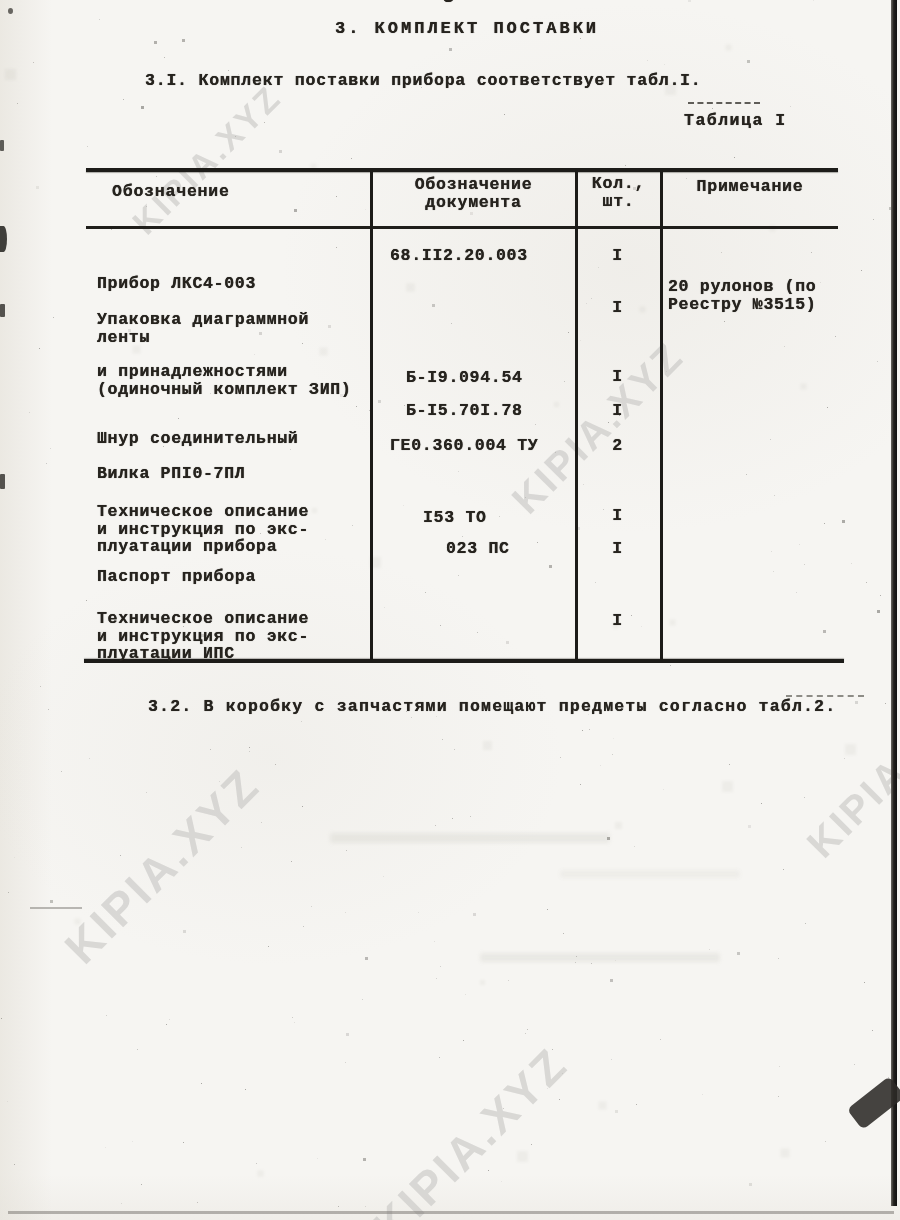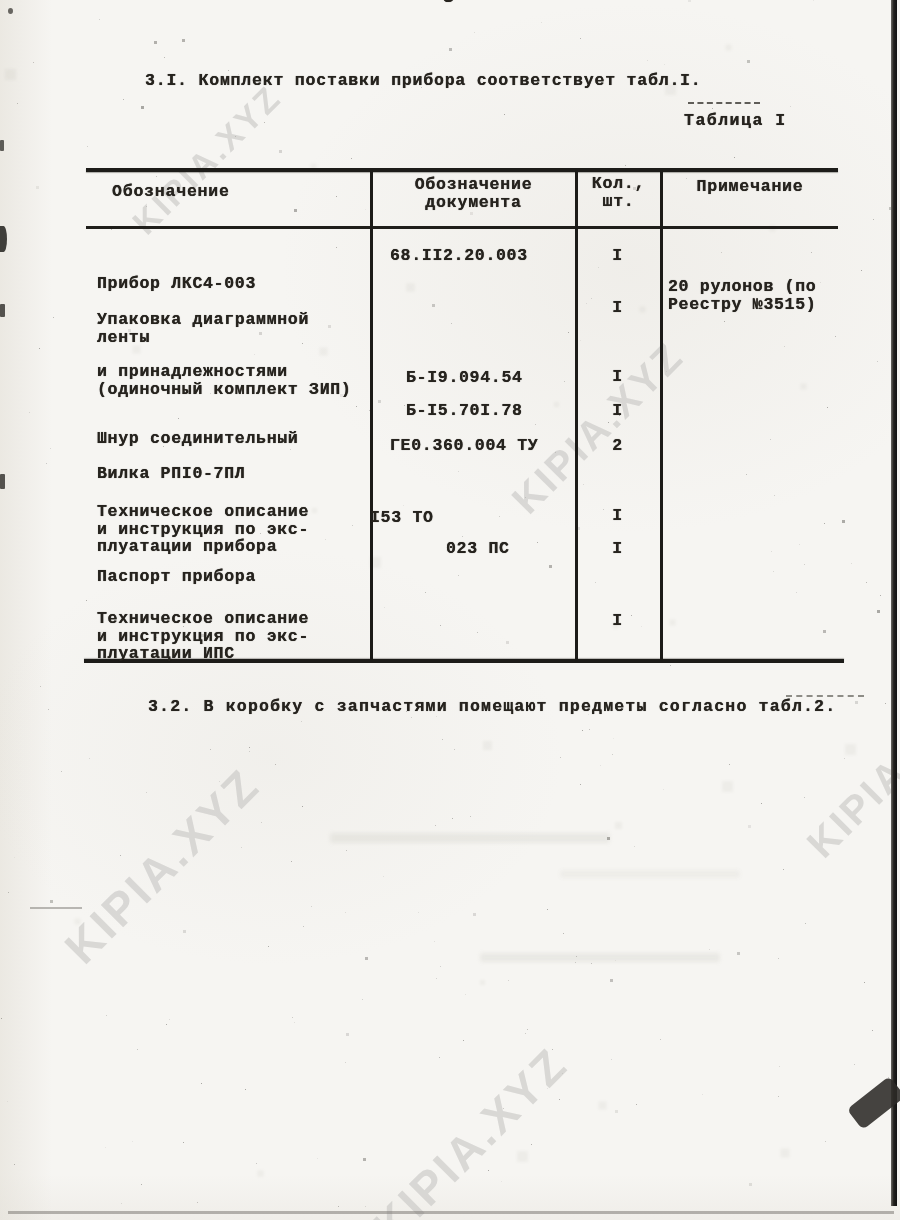--- a/index.html
+++ b/index.html
@@ -94,20 +94,21 @@
       <span class="wm" style="left: 162px; top: 866px; font-size: 46px; color: rgb(194, 193, 191);">KIPIA.XYZ</span>
       <span class="wm" style="left: 470px; top: 1145px; font-size: 46px; color: rgb(194, 193, 191);">KIPIA.XYZ</span>
     </div>
 
   <div class="ghost g1"></div>
   <div class="ghost g2"></div>
   <div class="ghost g3"></div>
 
   <div class="abs page-num ink">- 3 -</div>
 
+  <div class="abs heading ink">3. КОМПЛЕКТ ПОСТАВКИ</div>
 
   <p class="abs p31 ink">3.I. Комплект поставки прибора соответствует табл.I.</p>
 
   <div class="abs dash-line cap-dash"></div>
   <div class="abs caption ink">Таблица I</div>
 
   <div class="abs gtable">
     <div class="b-top"></div>
     <div class="b-hsep"></div>
     <div class="b-bottom"></div>
@@ -171,21 +172,21 @@
           <div class="cell cell-doc ink" style="top: 0px; padding-left: 20px;">ГЕ0.360.004 ТУ</div>
           <div class="cell cell-qty ink" style="top: 0px;">2</div>
           <div class="cell cell-note ink" style="top: 0px;"></div>
         </div>
         <div class="trow" style="top: 305px;">
           <div class="cell cell-name ink">
             <div>Техническое описание</div>
             <div>и инструкция по экс-</div>
             <div>плуатации прибора</div>
           </div>
-          <div class="cell cell-doc ink" style="top: 34px; ">I53 ТО</div>
+          <div class="cell cell-doc ink" style="top: 34px; padding-left: 53px;">I53 ТО</div>
           <div class="cell cell-qty ink" style="top: 32px;">I</div>
           <div class="cell cell-note ink" style="top: 0px;"></div>
         </div>
         <div class="trow" style="top: 370px;">
           <div class="cell cell-name ink">
             <div>Паспорт прибора</div>
           </div>
           <div class="cell cell-doc ink" style="top: 0px; padding-left: 76px;">023 ПС</div>
           <div class="cell cell-qty ink" style="top: 0px;">I</div>
           <div class="cell cell-note ink" style="top: 0px;"></div>

